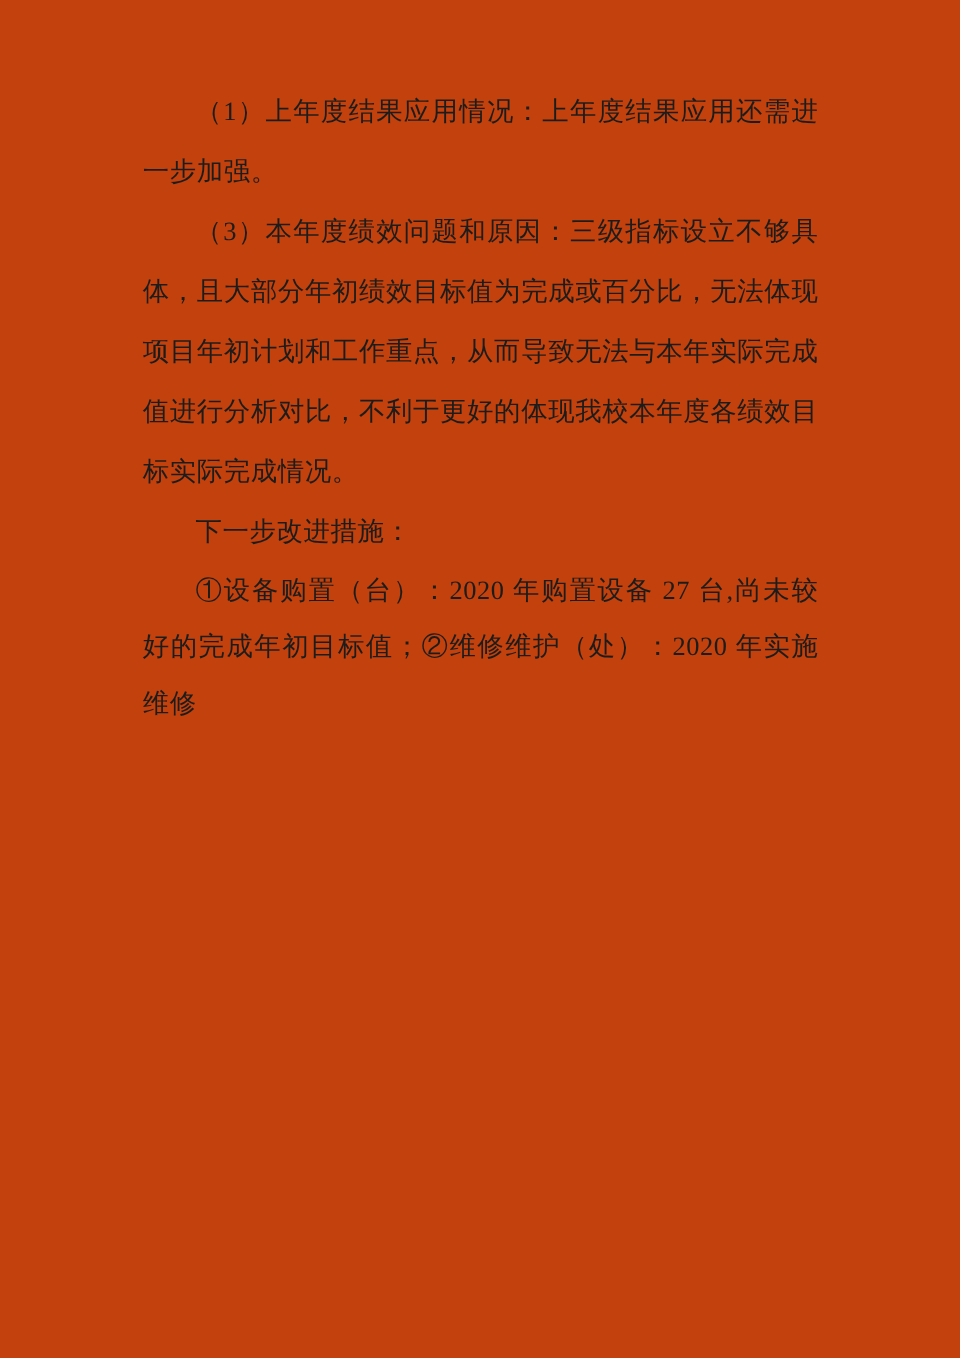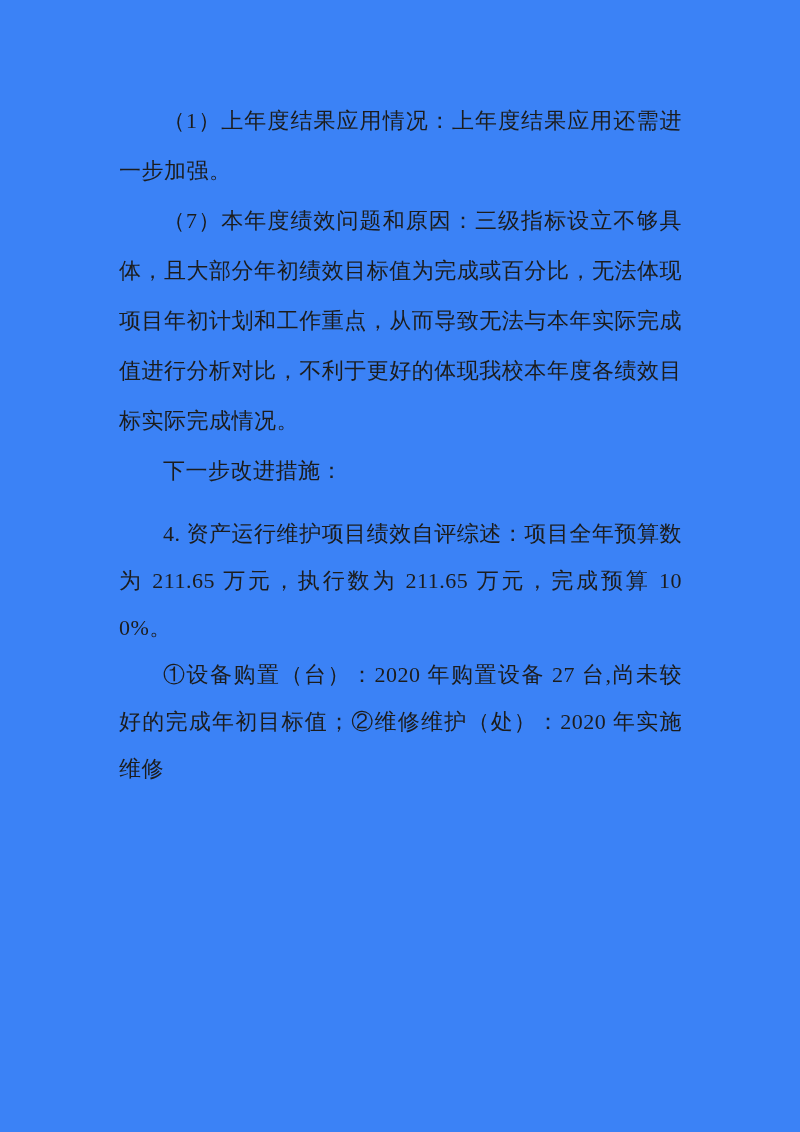--- a/index.html
+++ b/index.html
@@ -4,23 +4,23 @@
 <style>
   html, body {
     margin: 0;
     padding: 0;
     background: #ffffff;
   }
   .page {
     position: relative;
     width: 800px;
     height: 1132px;
-    background: #3b82f6;
+    background: #c2410c;
     box-sizing: border-box;
-    padding: 96px 118px 0 119px;
+    padding: 68px 118px 0 119px;
     overflow: hidden;
     font-family: "Liberation Serif", "DejaVu Serif", serif;
     font-size: 22px;
     color: #1c1c1c;
   }
   .para {
     margin: 0;
     line-height: 50px;
     text-align: justify;
     text-indent: 2em;
@@ -32,17 +32,16 @@
   }
   .para.section-start {
     margin-top: 14px;
   }
 </style>
 </head>
 <body>
 
 <div class="page">
   <p class="para">（1）上年度结果应用情况：上年度结果应用还需进一步加强。</p>
-  <p class="para">（7）本年度绩效问题和原因：三级指标设立不够具体，且大部分年初绩效目标值为完成或百分比，无法体现项目年初计划和工作重点，从而导致无法与本年实际完成值进行分析对比，不利于更好的体现我校本年度各绩效目标实际完成情况。</p>
+  <p class="para">（3）本年度绩效问题和原因：三级指标设立不够具体，且大部分年初绩效目标值为完成或百分比，无法体现项目年初计划和工作重点，从而导致无法与本年实际完成值进行分析对比，不利于更好的体现我校本年度各绩效目标实际完成情况。</p>
   <p class="para">下一步改进措施：</p>
-  <p class="para tight section-start">4. 资产运行维护项目绩效自评综述：项目全年预算数为 211.65 万元，执行数为 211.65 万元，完成预算 100%。</p>
   <p class="para tight">①设备购置（台）：2020 年购置设备 27 台,尚未较好的完成年初目标值；②维修维护（处）：2020 年实施维修</p>
 </div>
 
 </body></html>

